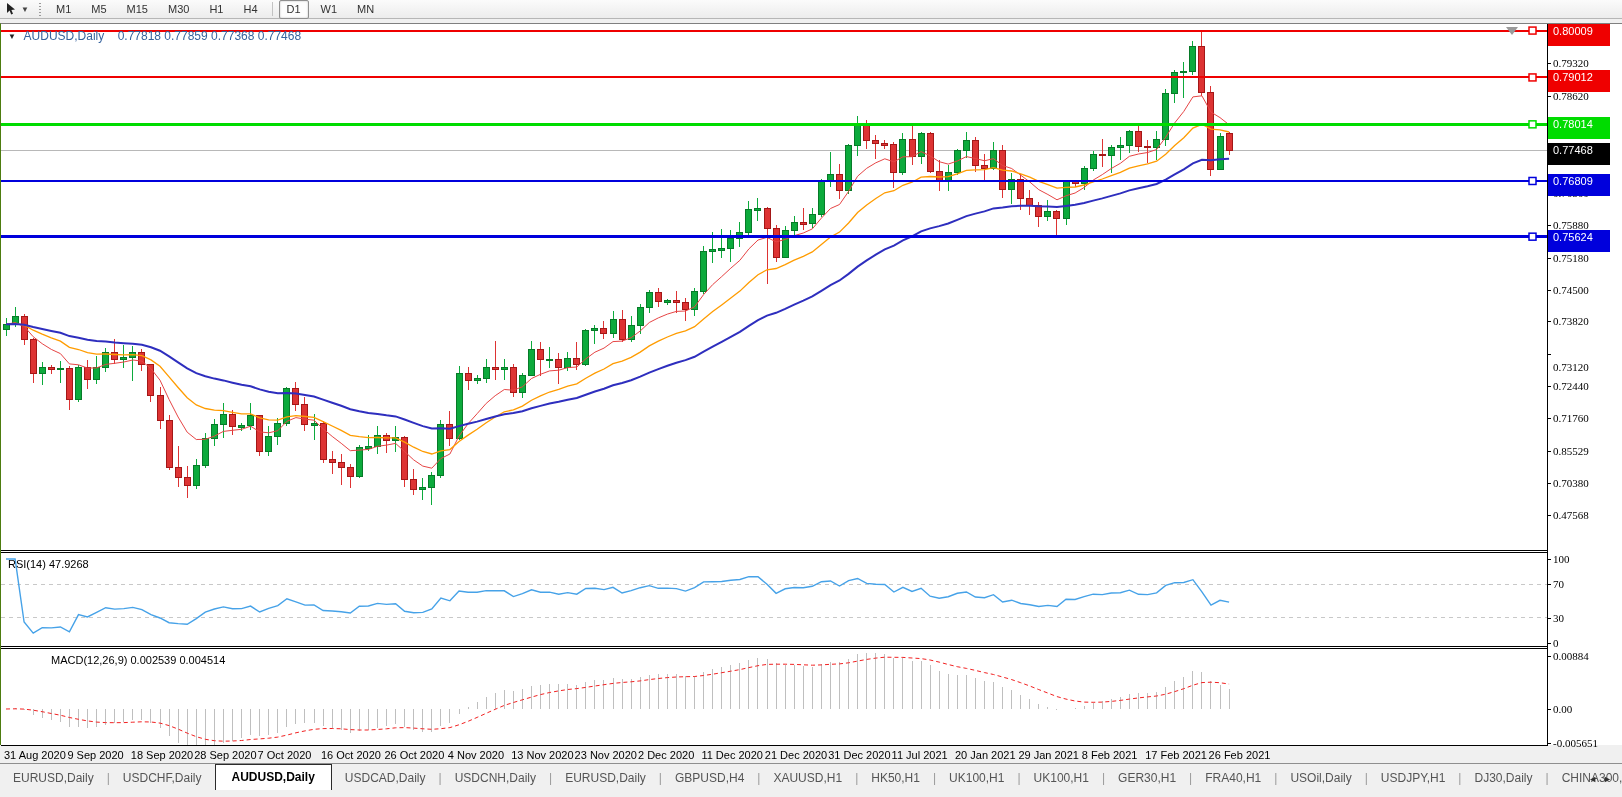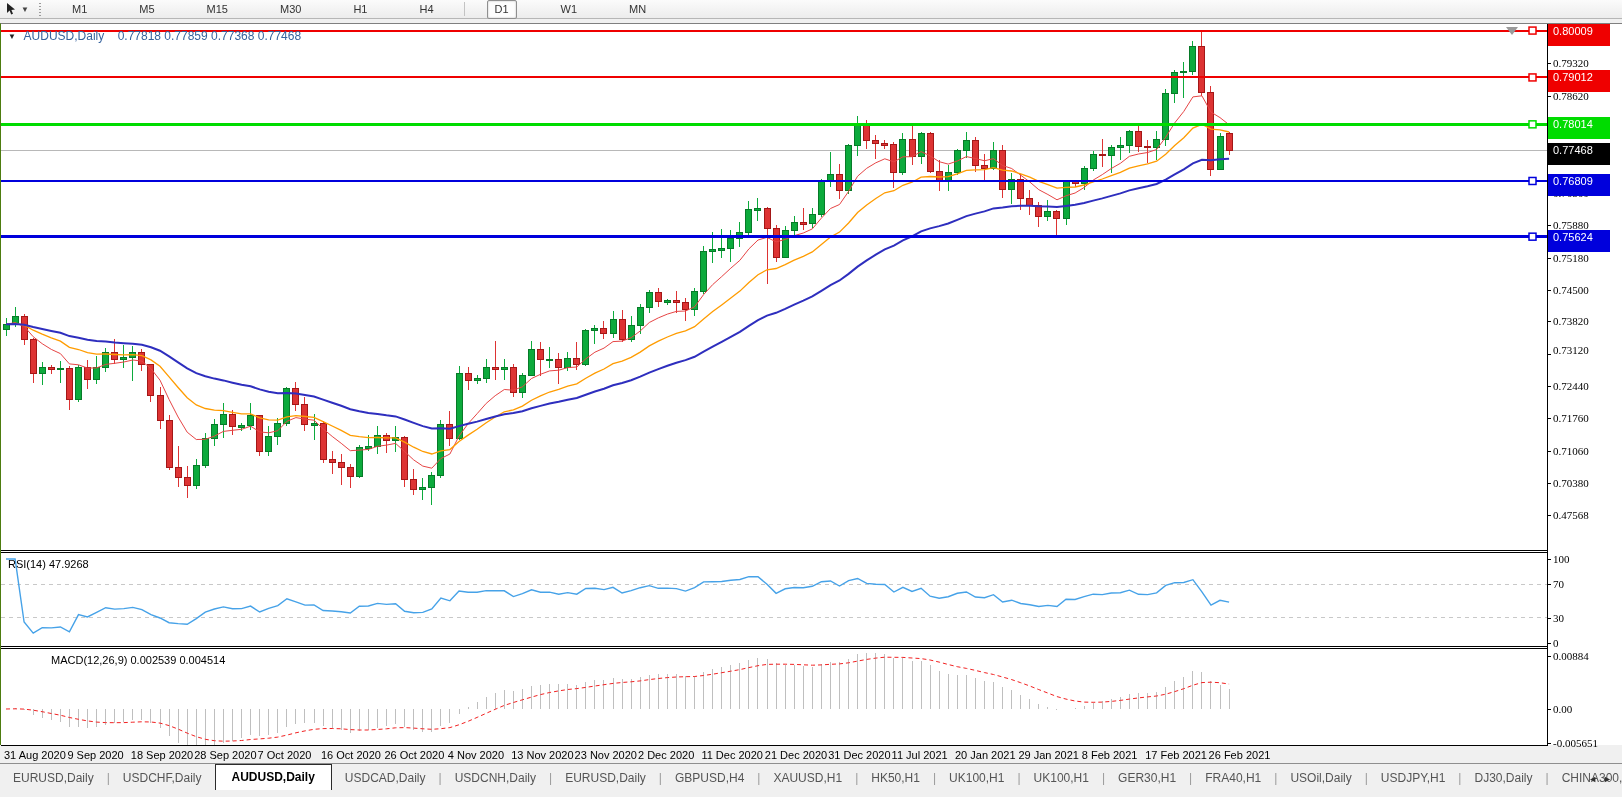--- a/index.html
+++ b/index.html
@@ -10,21 +10,21 @@
   
   #toolbar { position:absolute; left:0; top:0; width:1622px; height:19px;
              background:linear-gradient(#fbfbfb,#ececec); border-bottom:1px solid #b6b6b6;
              display:flex; align-items:center; font-size:11px; color:#333; }
   .tb-icon { width:16px; height:15px; display:flex; align-items:center; justify-content:center; margin-left:3px; cursor:default; }
   .tb-caret { font-size:8px; color:#444; width:12px; text-align:center; }
   .tb-grip { width:5px; height:13px; margin:0 4px 0 6px;
              background-image:repeating-linear-gradient(#9a9a9a 0 1px, transparent 1px 3px);
              background-size:2px 100%; background-repeat:no-repeat; background-position:center; }
   .tb-btn { padding:1px 7px; height:19px; line-height:14px; border:1px solid transparent;
-            margin:0 18px; border-radius:2px; color:#333; }
+            margin:0 2px; border-radius:2px; color:#333; }
   .tb-btn.active { background:#fdfdfd; border:1px solid #8f8f8f; box-shadow:inset 0 0 2px #bbb; }
   .tb-sep { width:1px; height:14px; background:#c3c3c3; margin:0 4px; }
 
   
   #chartwin { position:absolute; left:0; top:23px; width:1622px; height:722px;
               background:#ffffff; border-top:1px solid #7f7f7f; border-left:1px solid #4d7c0f; }
   svg { position:absolute; left:0; overflow:hidden; }
   #main-svg { top:0; }
   #rsi-svg  { top:529px; }
   #macd-svg { top:625px; }
@@ -547,27 +547,27 @@
         <div class="axis-tick-label" style="top:162.6800000000003px">0.76560</div>
         <div class="axis-tick-mark" style="top:200.63999999999987px"></div>
         <div class="axis-tick-label" style="top:194.63999999999987px">0.75880</div>
         <div class="axis-tick-mark" style="top:233.53999999999996px"></div>
         <div class="axis-tick-label" style="top:227.53999999999996px">0.75180</div>
         <div class="axis-tick-mark" style="top:265.5px"></div>
         <div class="axis-tick-label" style="top:259.5px">0.74500</div>
         <div class="axis-tick-mark" style="top:297.46000000000004px"></div>
         <div class="axis-tick-label" style="top:291.46000000000004px">0.73820</div>
         <div class="axis-tick-mark" style="top:330.3600000000001px"></div>
-        <div class="axis-tick-label" style="top:320px">0.73120</div>
+        <div class="axis-tick-label" style="top:337px">0.73120</div>
         <div class="axis-tick-mark" style="top:362.3199999999997px"></div>
         <div class="axis-tick-label" style="top:356.3199999999997px">0.72440</div>
         <div class="axis-tick-mark" style="top:394.27999999999975px"></div>
         <div class="axis-tick-label" style="top:388.27999999999975px">0.71760</div>
         <div class="axis-tick-mark" style="top:427.17999999999984px"></div>
-        <div class="axis-tick-label" style="top:421.17999999999984px">0.71060</div>
+        <div class="axis-tick-label" style="top:421.17999999999984px">0.85529</div>
         <div class="axis-tick-mark" style="top:459.1399999999999px"></div>
         <div class="axis-tick-label" style="top:453.1399999999999px">0.70380</div>
         <div class="axis-tick-mark" style="top:491.10000000000036px"></div>
         <div class="axis-tick-label" style="top:485.10000000000036px">0.47568</div>
         <div class="price-badge" style="top:-0.42299999999977445px;background:#ef0000">0.80009</div>
         <div class="price-badge" style="top:46.435999999999694px;background:#ef0000">0.79012</div>
         <div class="price-badge" style="top:93.3420000000001px;background:#00dc00">0.78014</div>
         <div class="price-badge" style="top:149.97699999999986px;background:#0000dc">0.76809</div>
         <div class="price-badge" style="top:205.67200000000003px;background:#0000dc">0.75624</div>
         <div class="price-badge" style="top:119.0039999999999px;background:#000000">0.77468</div>

